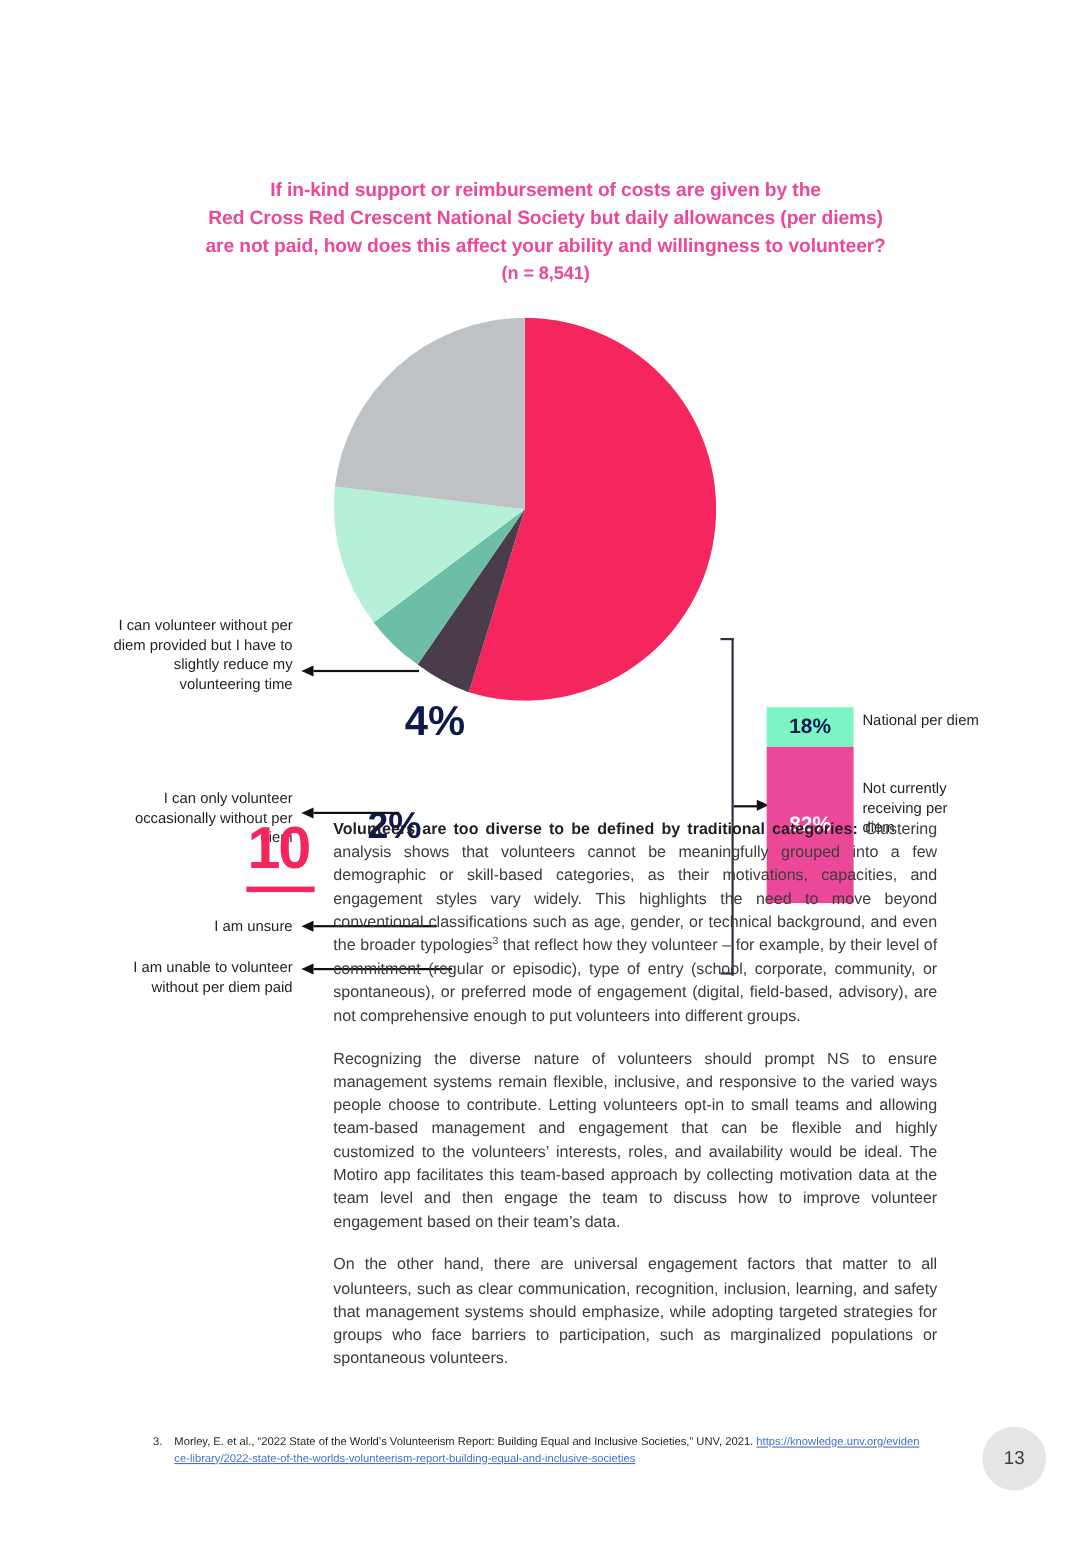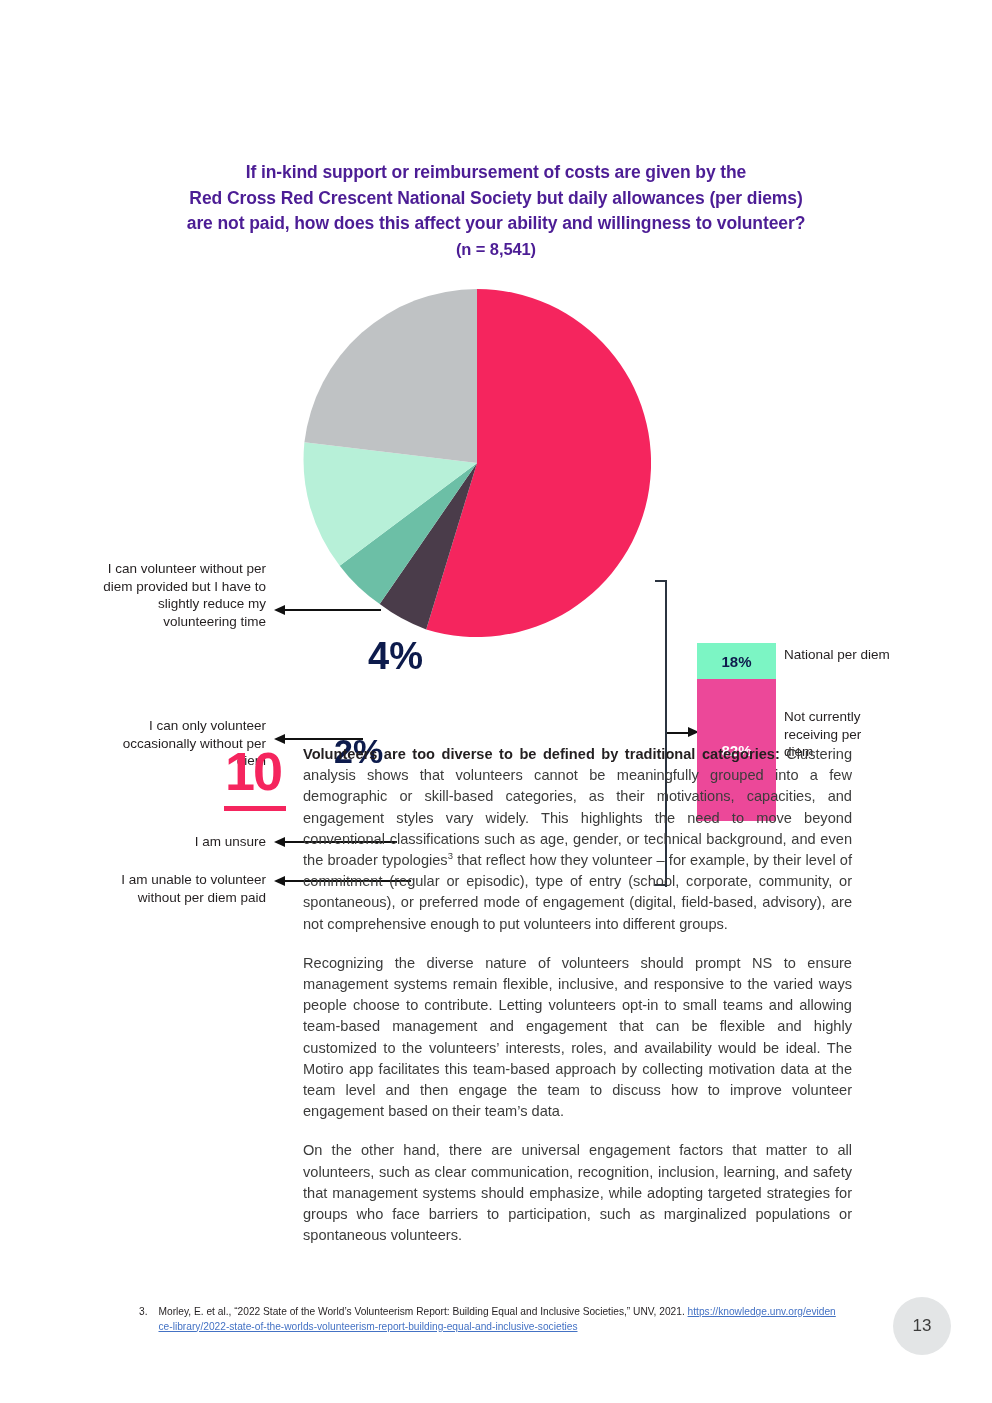--- a/index.html
+++ b/index.html
@@ -11,21 +11,21 @@
     overflow:hidden;
     -webkit-font-smoothing:antialiased;
   }
   .page{position:absolute;inset:0;}
 
   
   .fig-title{
     position:absolute;
     left:96px; top:160px; width:800px;
     text-align:center;
-    color:#4c1d95;
+    color:#ec4899;
     font-weight:bold;
     font-size:17.5px;
     line-height:25.5px;
     letter-spacing:-0.1px;
   }
   .fig-title .n-line{font-size:16.5px;}
 
   
   .chart-area{position:absolute;left:0;top:270px;width:992px;height:400px;}
 
@@ -82,21 +82,21 @@
   .br-arrow-line{position:absolute;left:667px;top:462px;width:26px;height:2px;background:#111111;}
   .br-arrow-head{position:absolute;left:688px;top:457px;width:0;height:0;
            border-top:5px solid transparent;border-bottom:5px solid transparent;
            border-left:11px solid #111111;}
 
   
   .bar{position:absolute;left:697px;top:373px;width:79px;}
   .bar-seg{position:relative;width:100%;display:flex;align-items:center;justify-content:center;}
   .seg-top{height:36px;}
   .seg-bot{height:142px;}
-  .seg-val{font-weight:bold;font-size:15px;}
+  .seg-val{font-weight:bold;font-size:19px;}
   .seg-val.dark{color:#0d1b4c;}
   .seg-val.light{color:#ffffff;}
 
   .bar-legend{position:absolute;color:#231f20;font-size:13.5px;line-height:17.5px;}
   .bl-top{left:784px;top:376px;width:110px;}
   .bl-bot{left:784px;top:438px;width:90px;}
 
   
   .numeral{
     position:absolute;left:225px;top:744px;

